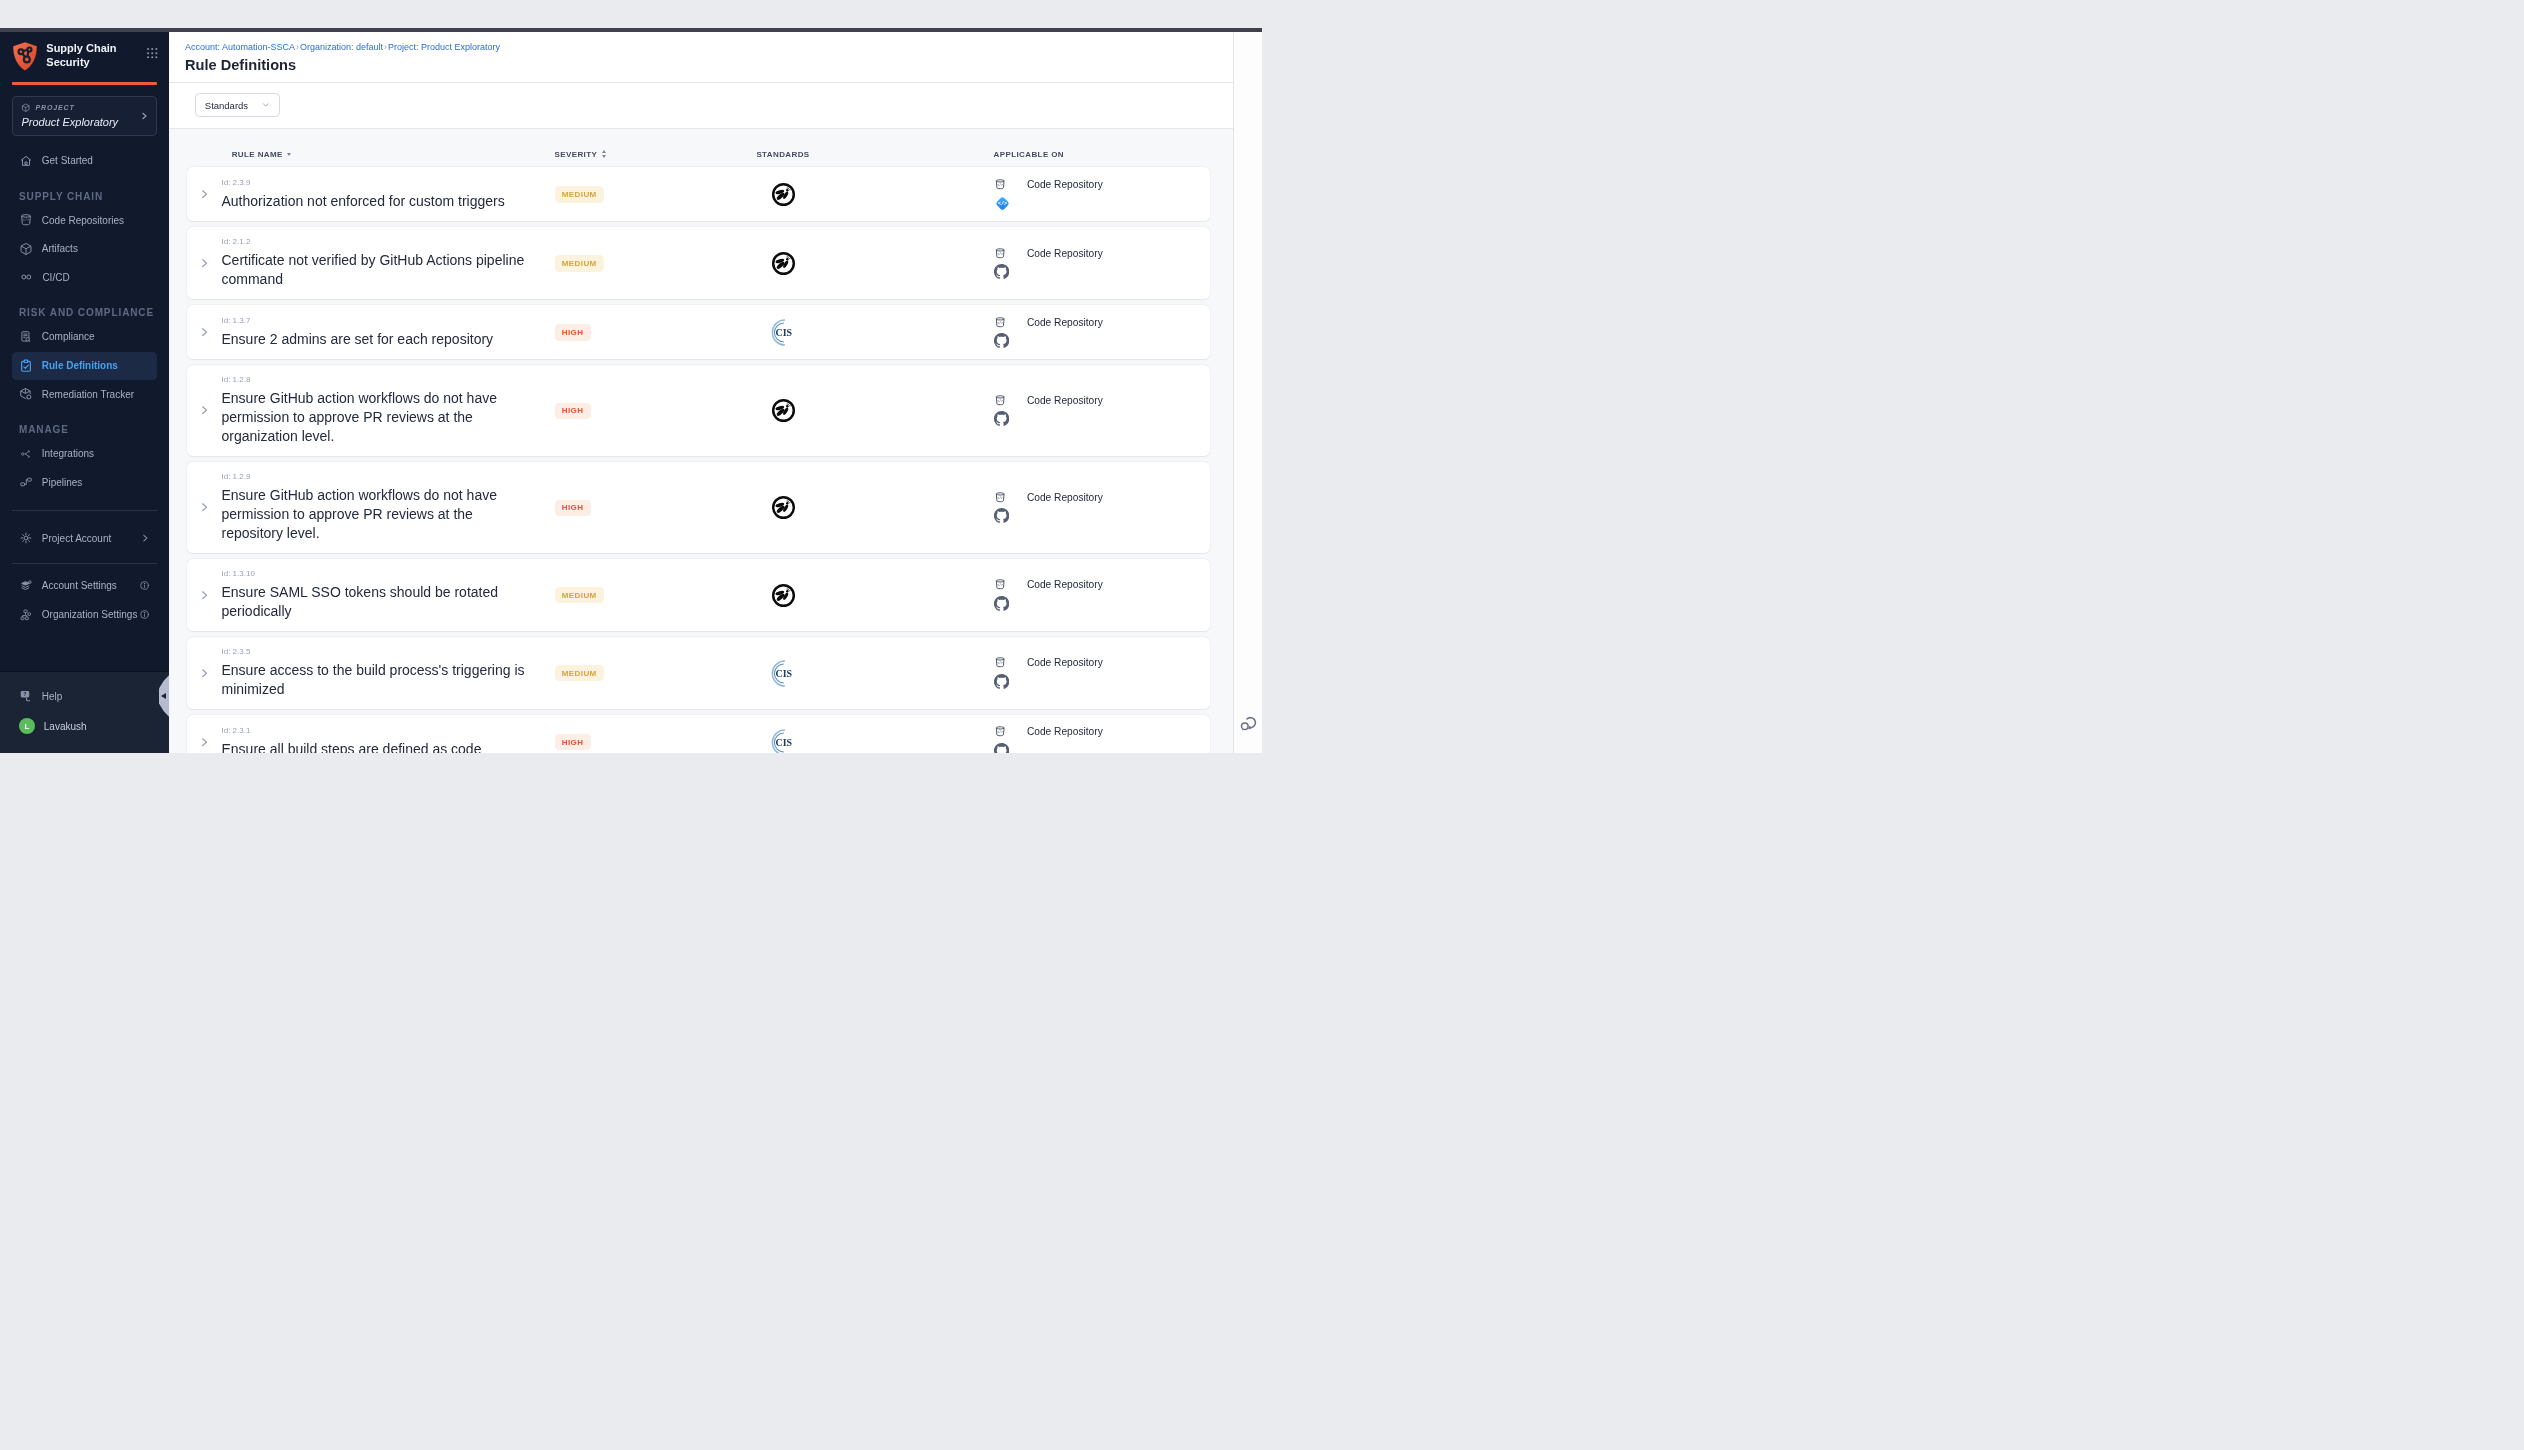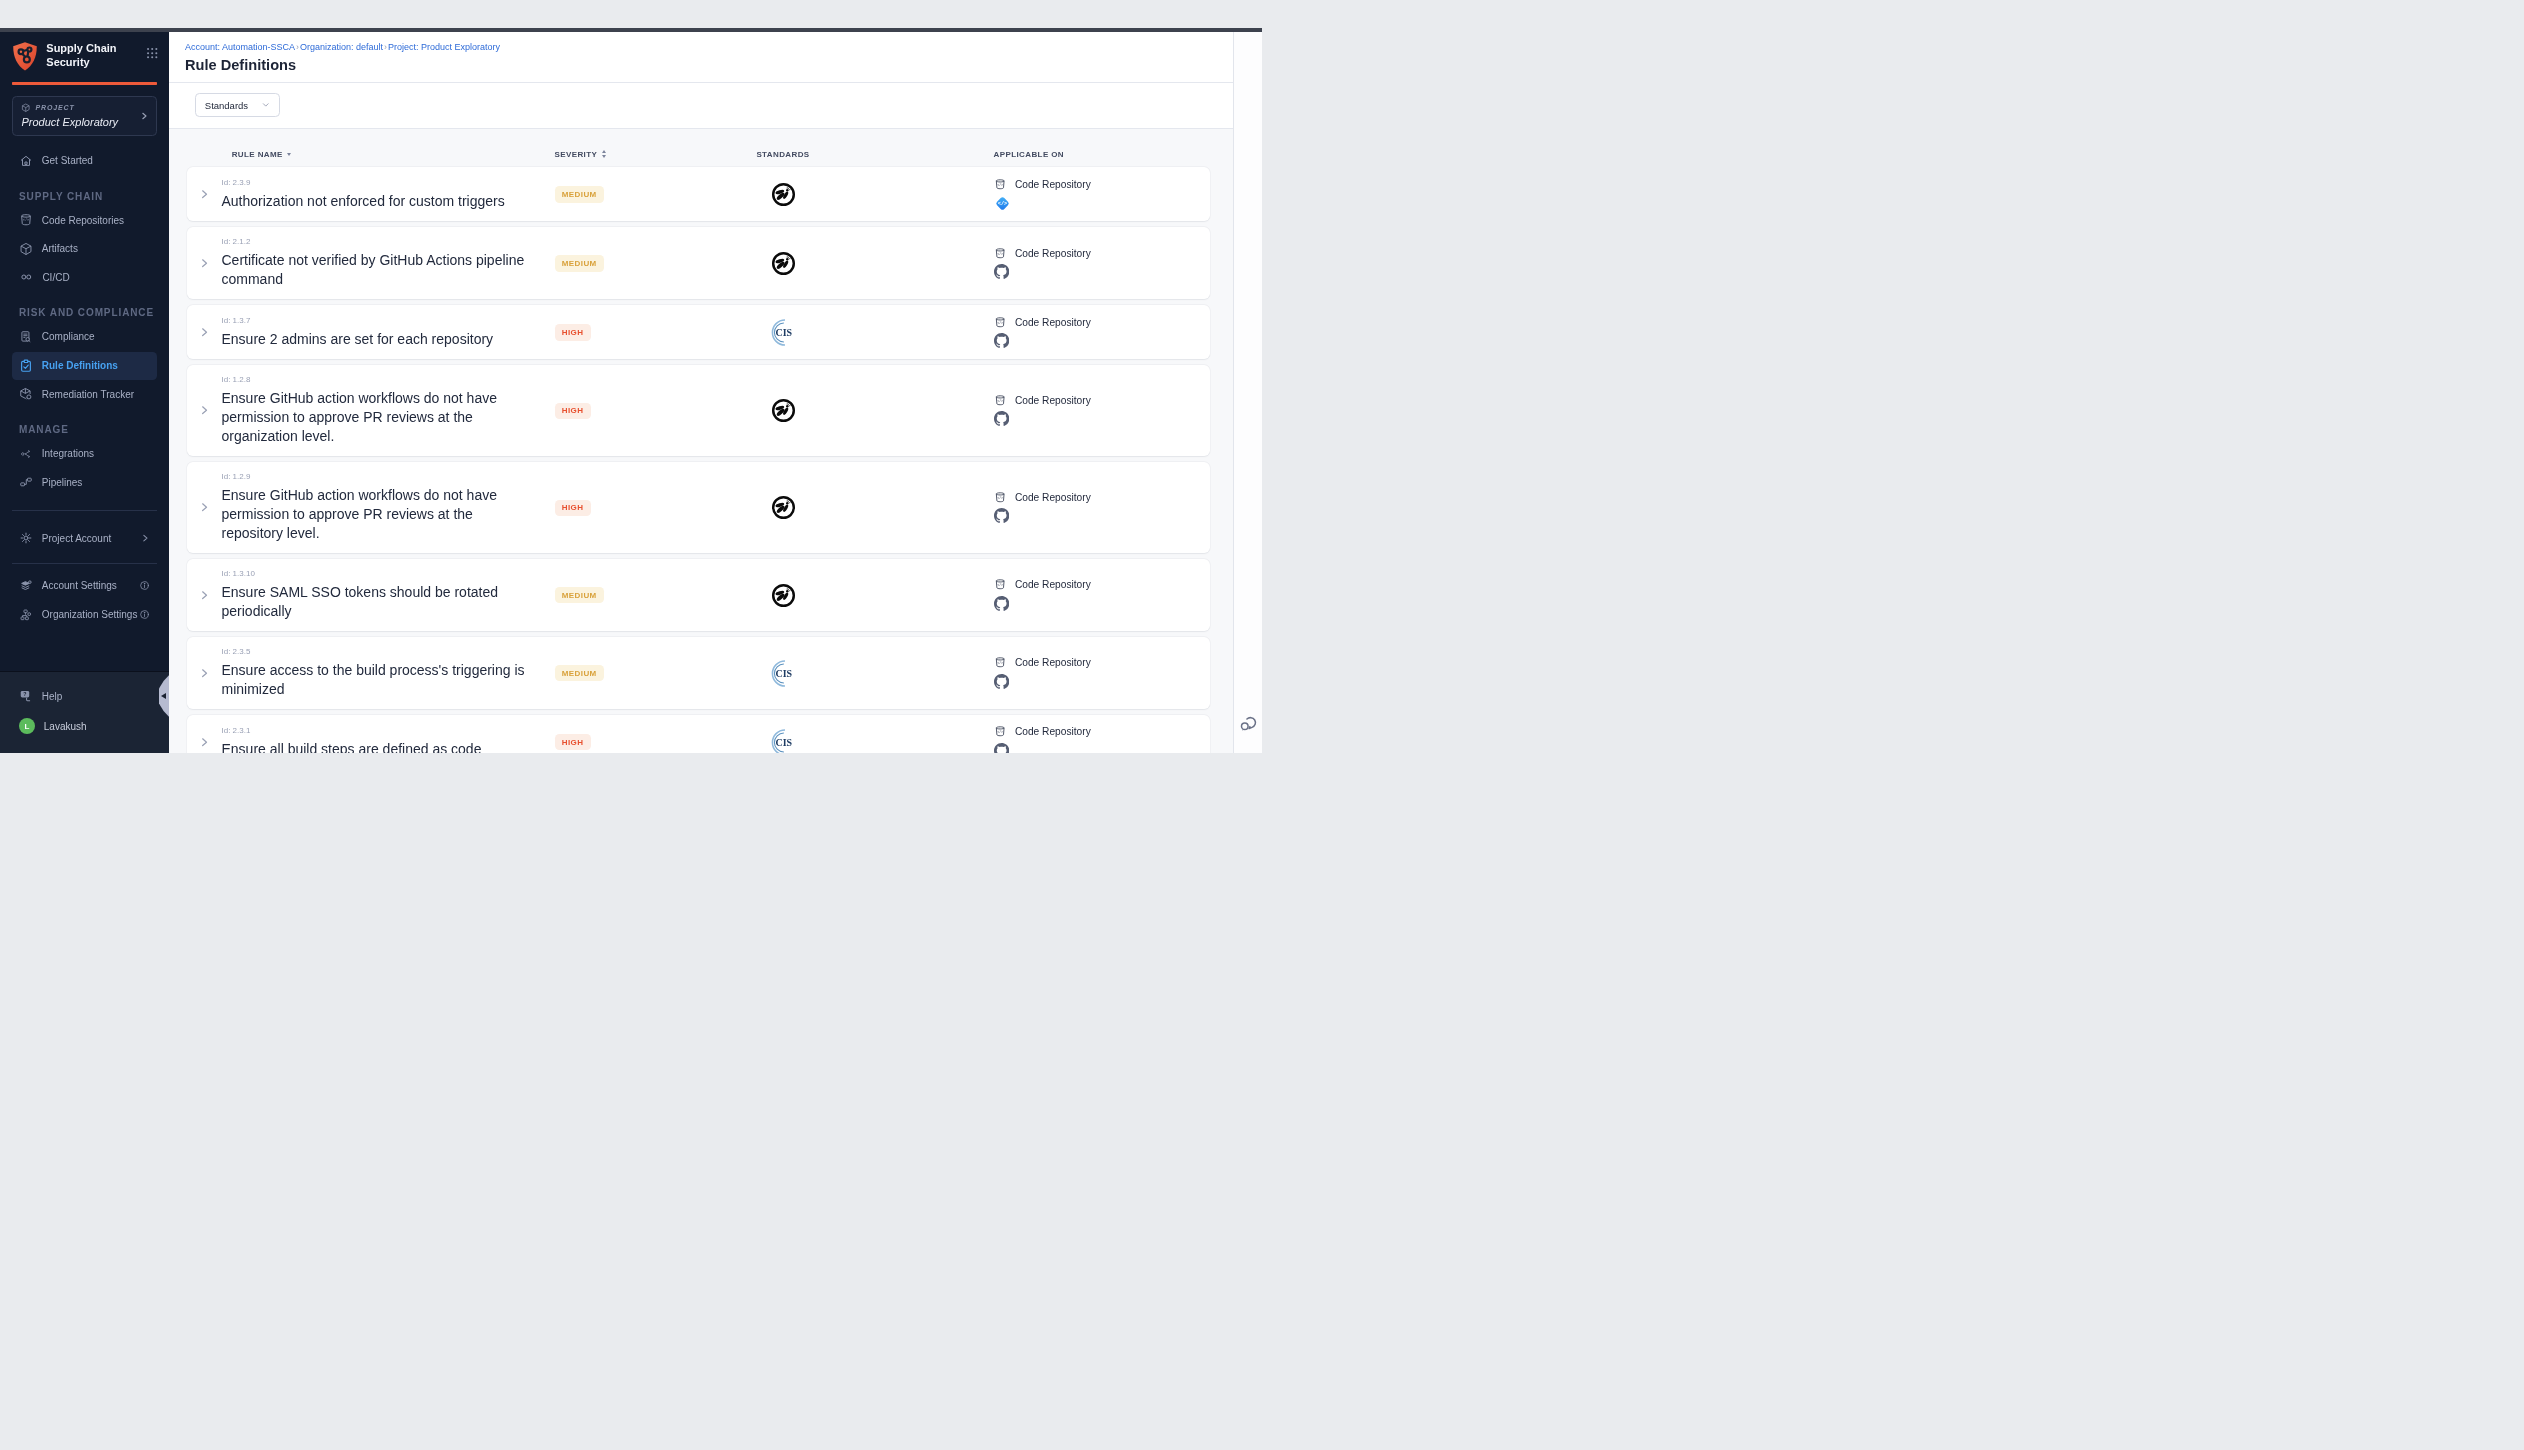--- a/index.html
+++ b/index.html
@@ -75,21 +75,21 @@
   .rows { display:flex; flex-direction:column; gap:5.8px; margin-top:8.8px; }
   .row-card { background:#fff; border-radius:5.8px; box-shadow:0 0.7px 1.5px rgba(23,32,55,.06), 0 0 0 0.7px rgba(23,32,55,.03); min-height:54px; align-items:center; padding:10.2px 0; cursor:pointer; }
   .cell-chevron { display:flex; justify-content:center; }
   .rule-id { font-size:8px; color:#9AA1B5; margin-bottom:5.1px; }
   .rule-name { font-size:14px; color:#222A3D; line-height:1.35; max-width:307px; }
   .sev-badge { display:inline-block; font-size:8px; font-weight:700; letter-spacing:0.4px; padding:3.7px 7.3px; border-radius:4.4px; }
   .sev-medium { color:#D9A23C; background:#FBF3DE; }
   .sev-high { color:#E8502F; background:#FCEDE5; }
   .cell-std { display:flex; align-items:center; justify-content:center; gap:1.5px; }
   .cell-app { padding-left:92px; }
-  .app-line { display:flex; align-items:center; gap:9px; font-size:10.2px; color:#242B3E; }
+  .app-line { display:flex; align-items:center; gap:21px; font-size:10.2px; color:#242B3E; }
   .provider { margin-top:4.4px; margin-left:0.7px; height:16px; }
 
   svg { display:block; }
 </style>
 </head>
 <body>
 
 <div class="page">
   <div class="topbar"></div>
 

